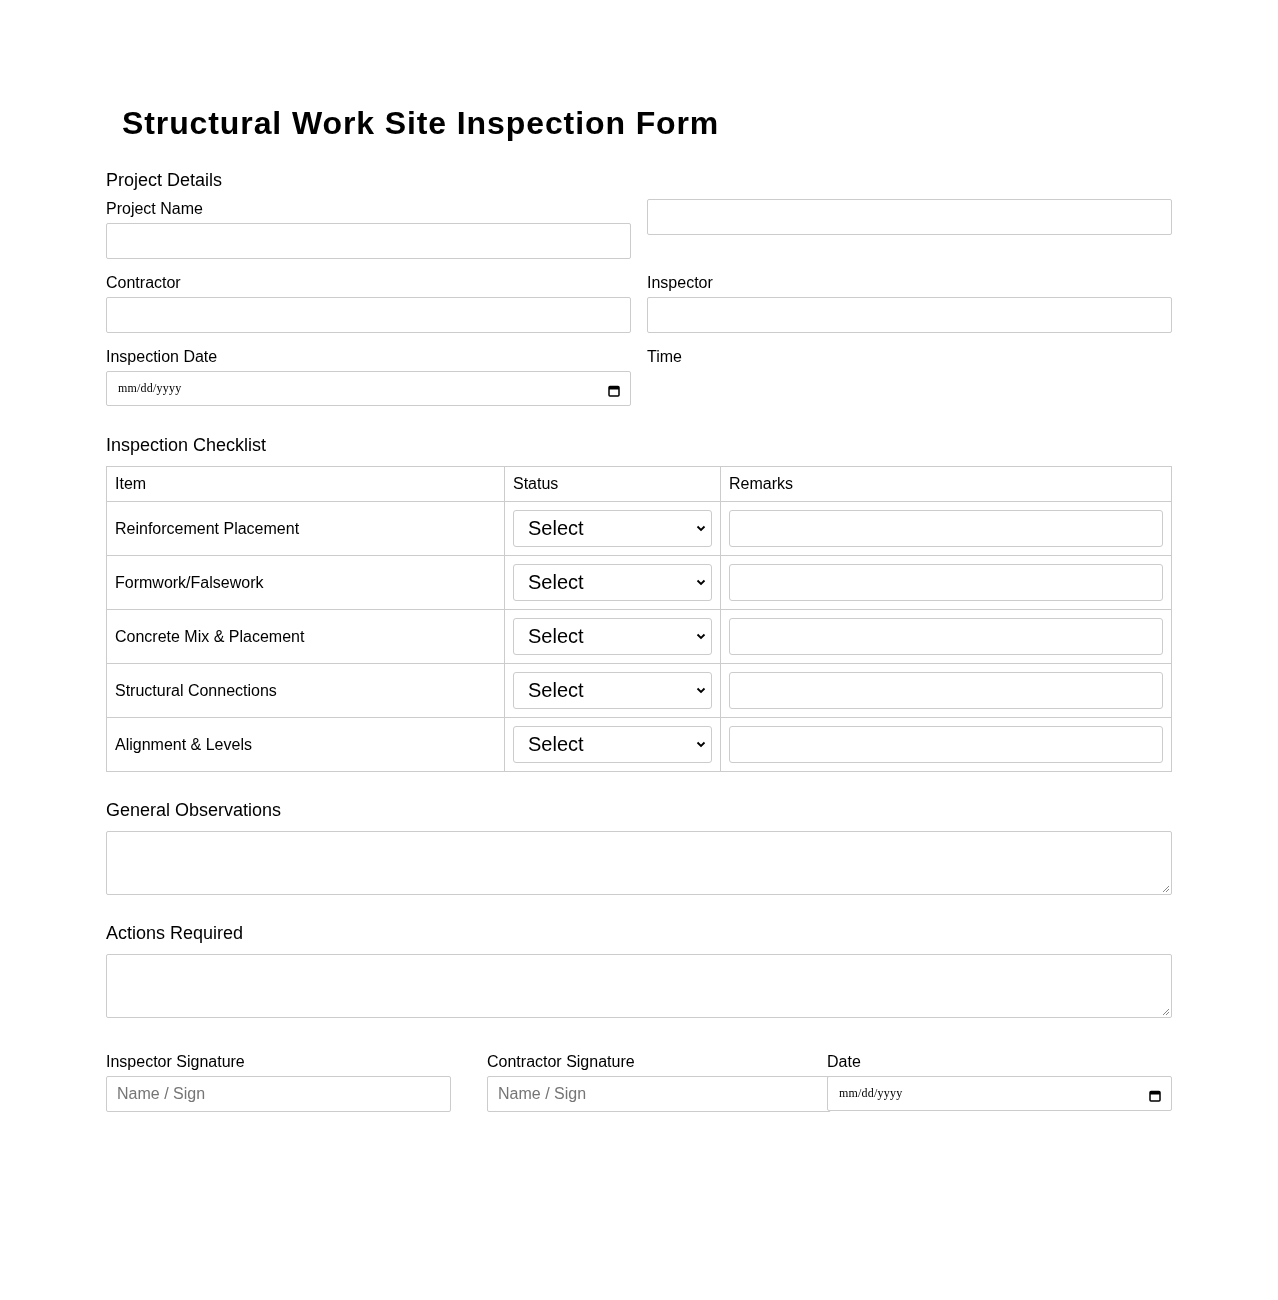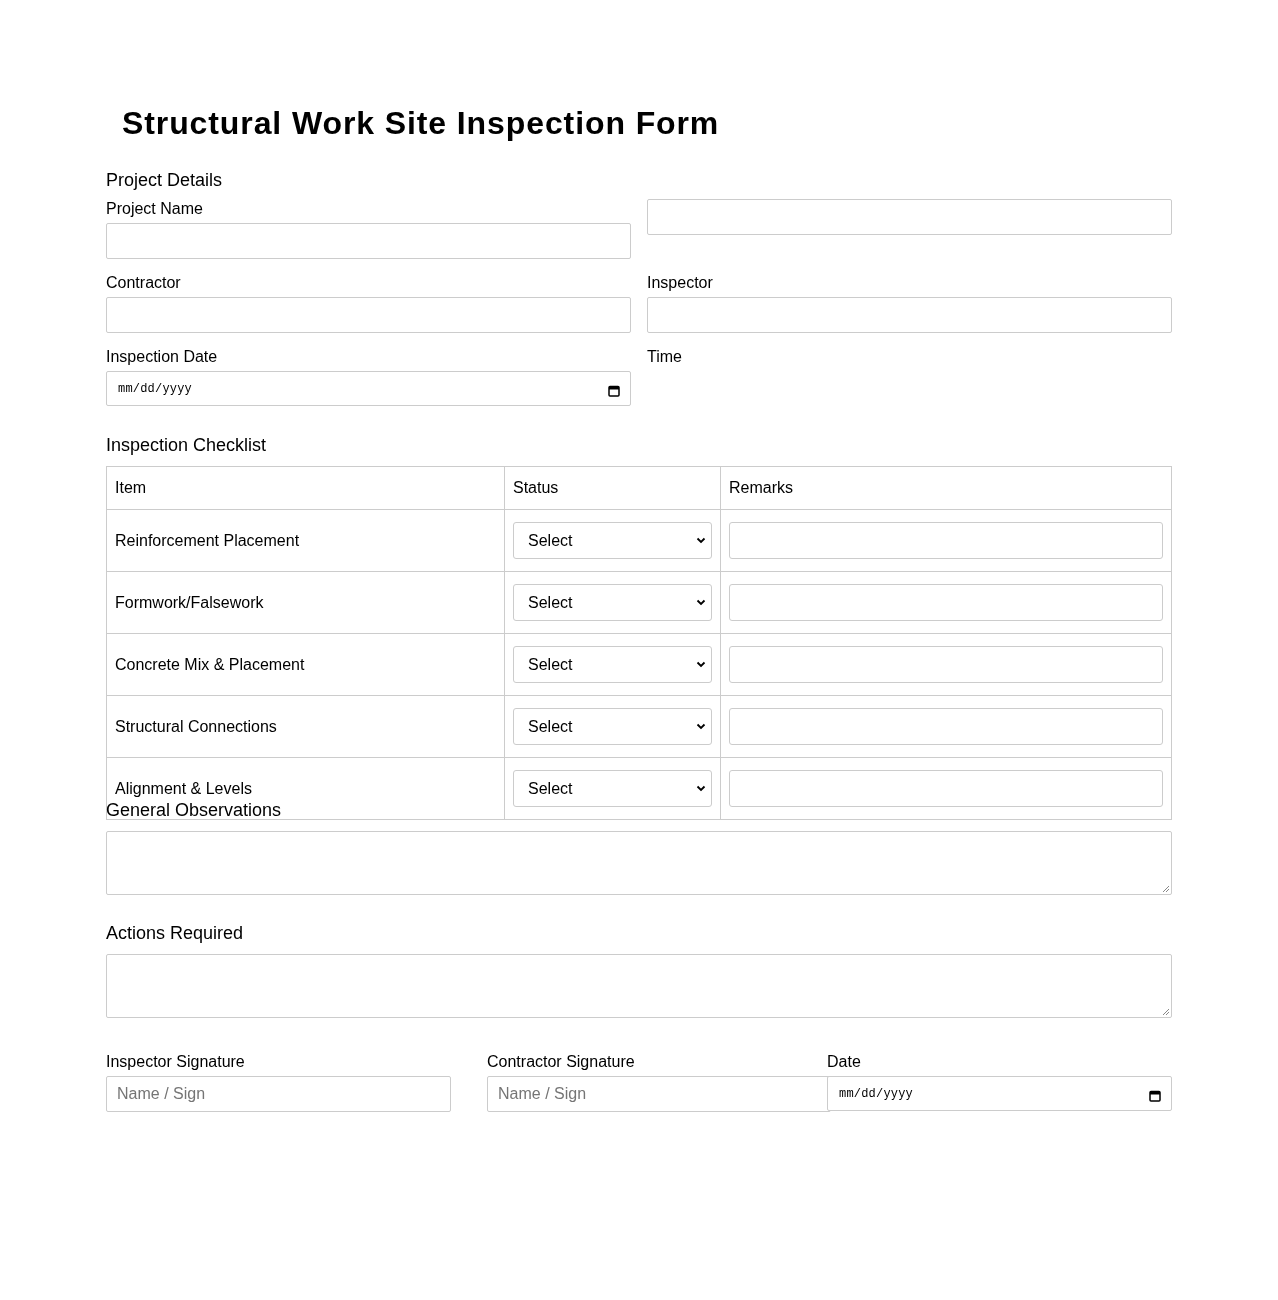--- a/index.html
+++ b/index.html
@@ -63,58 +63,58 @@
       align-items: center;
       justify-content: space-between;
       height: 35px;
       border: 1px solid #cccccc;
       border-radius: 2px;
       padding: 0 10px 0 11px;
       background: #fff;
       cursor: text;
     }
     .date-input .mask {
-      font-family: Liberation Mono, monospace;
+      font-family: Liberation Serif, serif;
       font-size: 12px;
       color: #000;
       letter-spacing: 0.2px;
     }
     .cal-icon {
       width: 12px; height: 12px;
       display: inline-block;
     }
     table.checklist {
       position: absolute;
       left: 0;
       top: 466px;
       width: 1066px;
       border-collapse: collapse;
       font-size: 16px;
     }
     table.checklist th, table.checklist td {
       border: 1px solid #cccccc;
       text-align: left;
       font-weight: normal;
-      padding: 12px 8px;
+      padding: 0 8px;
       vertical-align: middle;
     }
     table.checklist th { height: 35px; }
     table.checklist td { height: 54px; }
     .col-item { width: 398px; }
     .col-status { width: 216px; }
     .select-box {
       position: relative;
       height: 37px;
       width: 199px;
       border: 1px solid #cccccc;
       border-radius: 3px;
       display: flex;
       align-items: center;
       padding-left: 14px;
-      font-size: 16px;
+      font-size: 20px;
       background: #fff;
       cursor: pointer;
     }
     .select-box .chev {
       position: absolute;
       right: 4px;
       top: 11px;
       width: 12px;
       height: 12px;
     }

